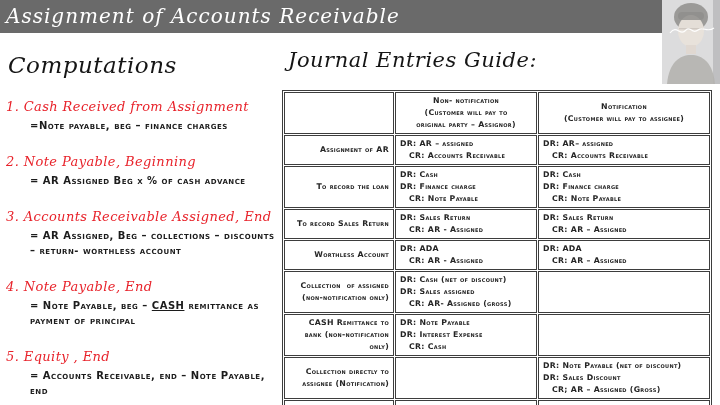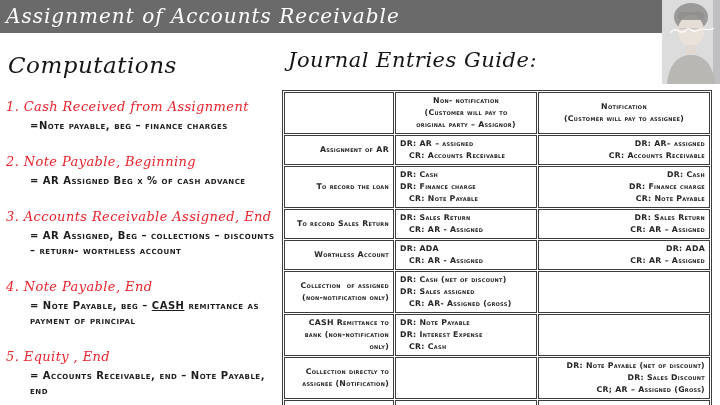--- a/index.html
+++ b/index.html
@@ -30,21 +30,21 @@
     font-style:italic;font-size:21px;color:#151515;letter-spacing:0.5px;}
   table.journal{position:absolute;left:282px;top:90px;width:430px;table-layout:fixed;
     border-collapse:separate;border-spacing:1px;background:#ffffff;border:1px solid #3d3d3d;}
   table.journal th,table.journal td{border:1px solid #3d3d3d;vertical-align:middle;
     font-size:7.8px;font-weight:700;font-variant:small-caps;letter-spacing:0.3px;
     color:#252525;line-height:12px;padding:2px 4px;white-space:pre-wrap;}
   table.journal th{text-align:center;height:36px;}
   td.c1{text-align:right;width:100px;}
   th.c1{width:100px;}
   td.c2,th.c2{width:132px;text-align:left;}
-  td.c3,th.c3{text-align:right;}
+  td.c3,th.c3{text-align:left;}
   th.c2,th.c3{text-align:center;}
 </style>
 </head>
 <body>
 
 <div class="slide">
 
   <div class="header-band">
     <div class="slide-title">Assignment of Accounts Receivable</div>
   </div>

